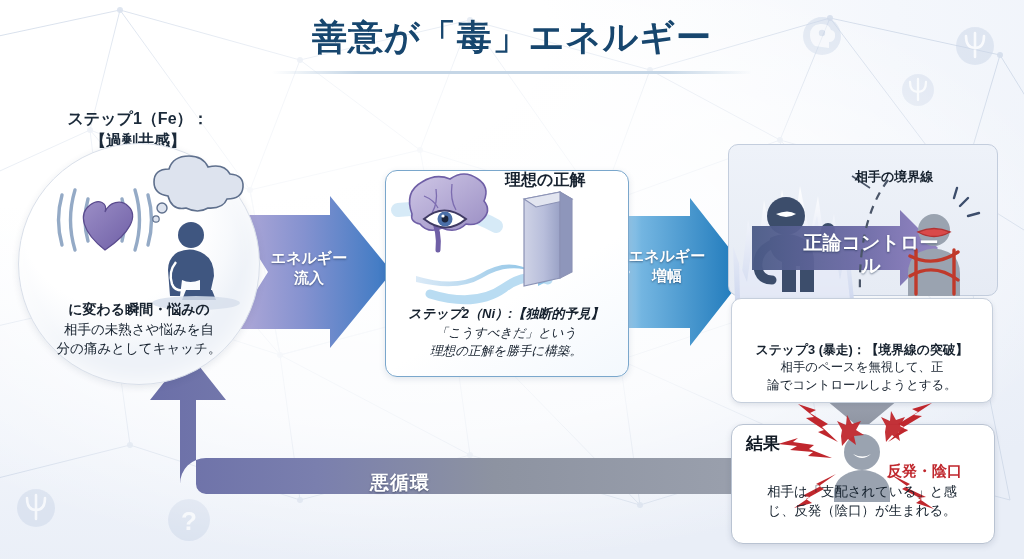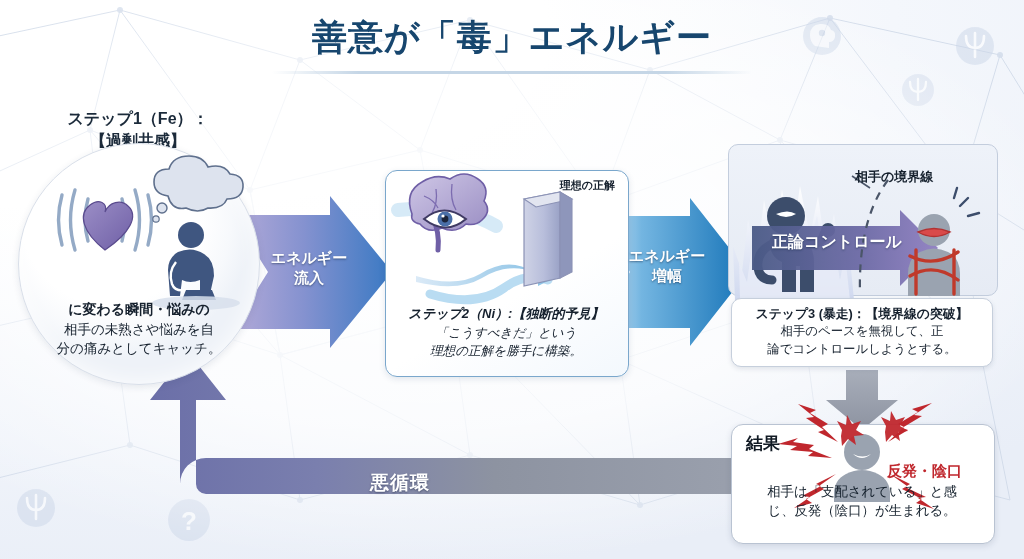--- a/index.html
+++ b/index.html
@@ -72,21 +72,21 @@
     background:linear-gradient(180deg,#eef2f9 0%,#e6ebf4 100%);
     border:1.5px solid #c3cddd;border-radius:10px;overflow:hidden;
   }
   .panel3-cap-box{
     position:absolute;left:731px;top:298px;width:262px;
     background:#ffffff;border:1.4px solid #c6cfdc;border-radius:10px;
     box-shadow:0 2px 5px rgba(40,60,90,.12);
     padding:6px 6px 8px;text-align:center;
     font-size:12.4px;line-height:1.42;color:#16212e;box-sizing:border-box;
   }
-  .panel3-cap-box .b{font-weight:bold;display:block;font-size:12.8px;}
+  .panel3-cap-box .b{font-weight:bold;display:block;font-size:12.8px;margin-top:36px;}
 
   .resultbox{
     position:absolute;left:731px;top:424px;width:262px;height:118px;
     background:#ffffff;border:1.5px solid #b9c3d2;border-radius:12px;
     box-shadow:0 2px 6px rgba(40,60,90,.14);
   }
   .result-label{
     position:absolute;left:746px;top:432px;font-size:17px;font-weight:bold;color:#111a24;
   }
   .result-tag{
@@ -97,32 +97,32 @@
     font-size:13.4px;line-height:1.44;color:#14202c;
   }
 
   
   .arrow-lbl{
     position:absolute;text-align:center;color:#ffffff;font-weight:bold;
     text-shadow:0 1px 2px rgba(20,40,70,.55);white-space:pre-line;
   }
   .a1{left:250px;top:248px;width:118px;font-size:15px;line-height:1.3;}
   .a2{left:612px;top:246px;width:110px;font-size:15px;line-height:1.3;}
-  .a3{left:767px;top:232px;width:140px;font-size:16px;line-height:1.2;}
+  .a3{left:801px;top:232px;width:140px;font-size:19px;line-height:1.2;}
   .loop-lbl{
     position:absolute;left:370px;top:470px;width:170px;
     color:#ffffff;font-weight:bold;font-size:19px;
     text-shadow:0 1px 2px rgba(30,40,70,.55);letter-spacing:1px;
   }
   .bd-lbl{
     position:absolute;left:855px;top:168px;font-size:13px;font-weight:bold;color:#16212e;
   }
   .ideal-lbl{
-    position:absolute;left:505px;top:178px;width:110px;text-align:right;
-    font-size:11px;font-weight:bold;color:#16212e;
+    position:absolute;left:505px;top:170px;width:110px;text-align:left;
+    font-size:16px;font-weight:bold;color:#16212e;
   }
   svg{display:block;}
   .layer{position:absolute;left:0;top:0;width:1024px;height:559px;pointer-events:none;}
 </style>
 </head>
 <body>
 
 <div id="stage">
 
   <div class="bg-base"></div>

